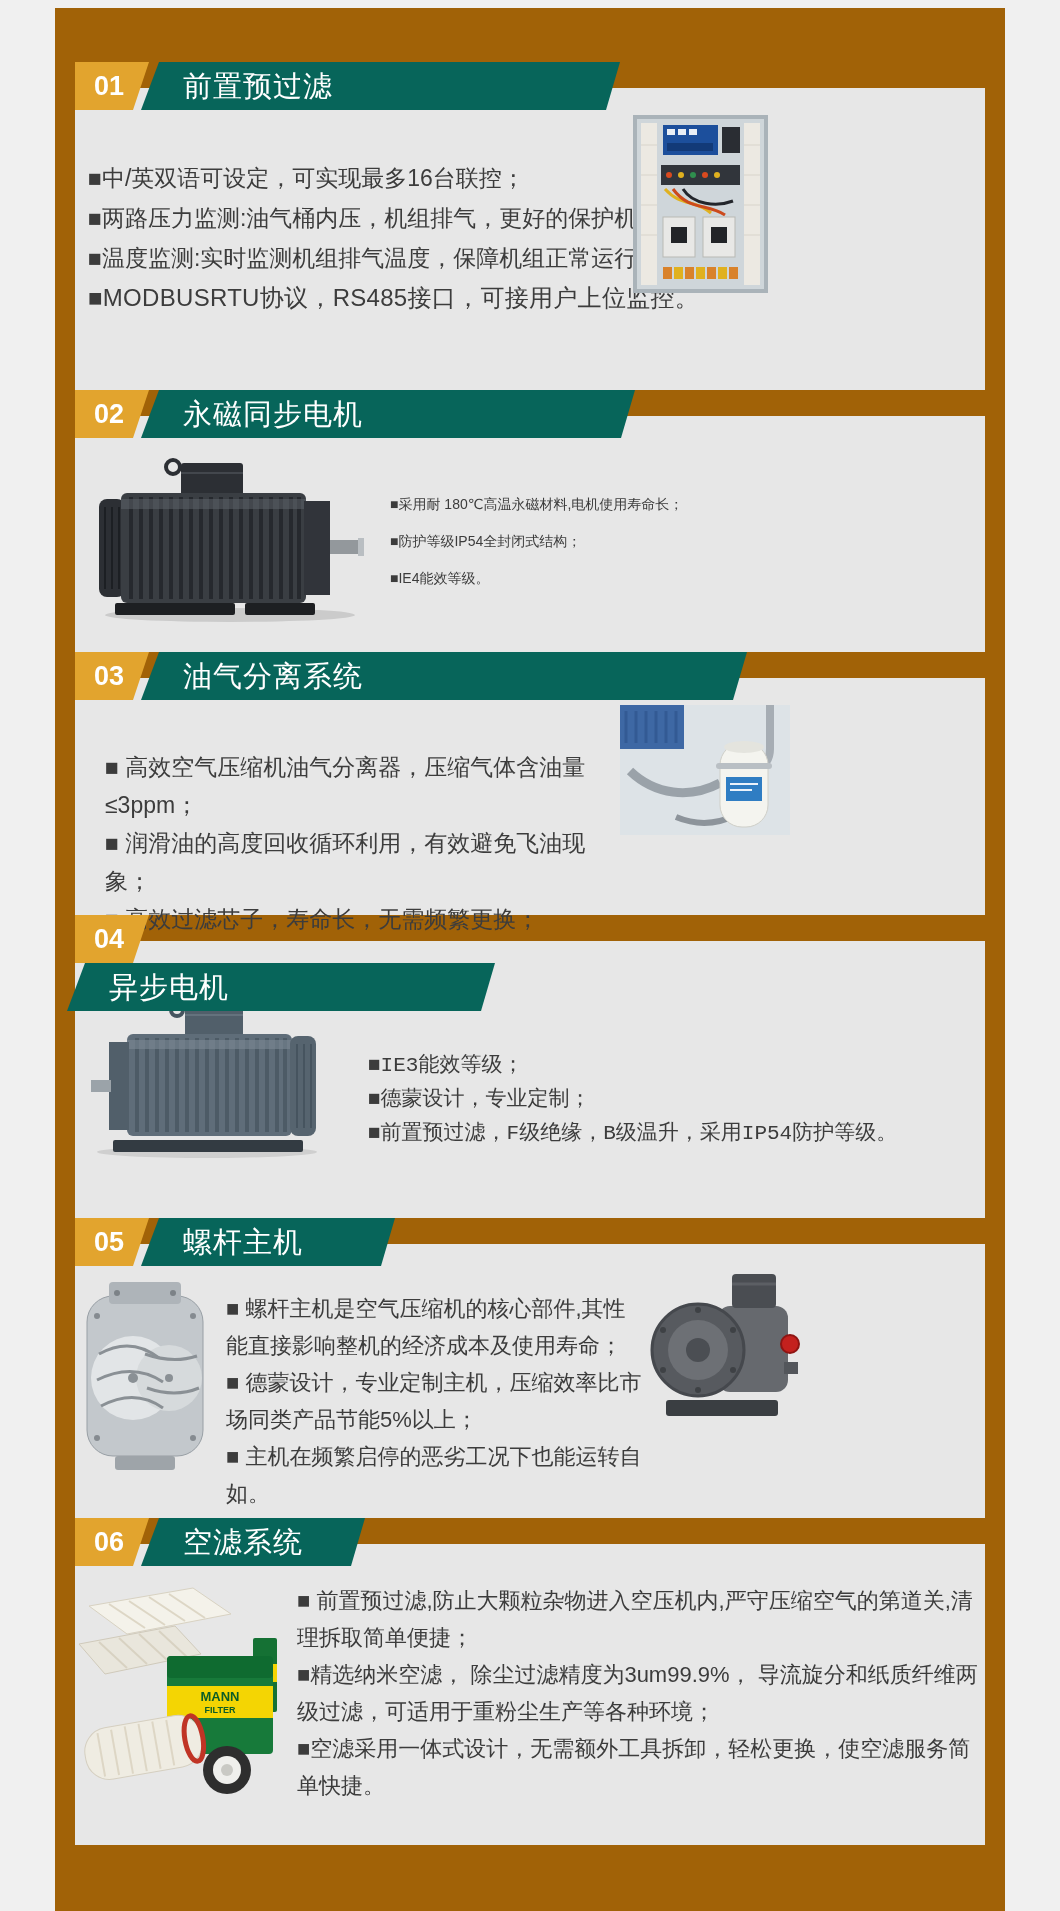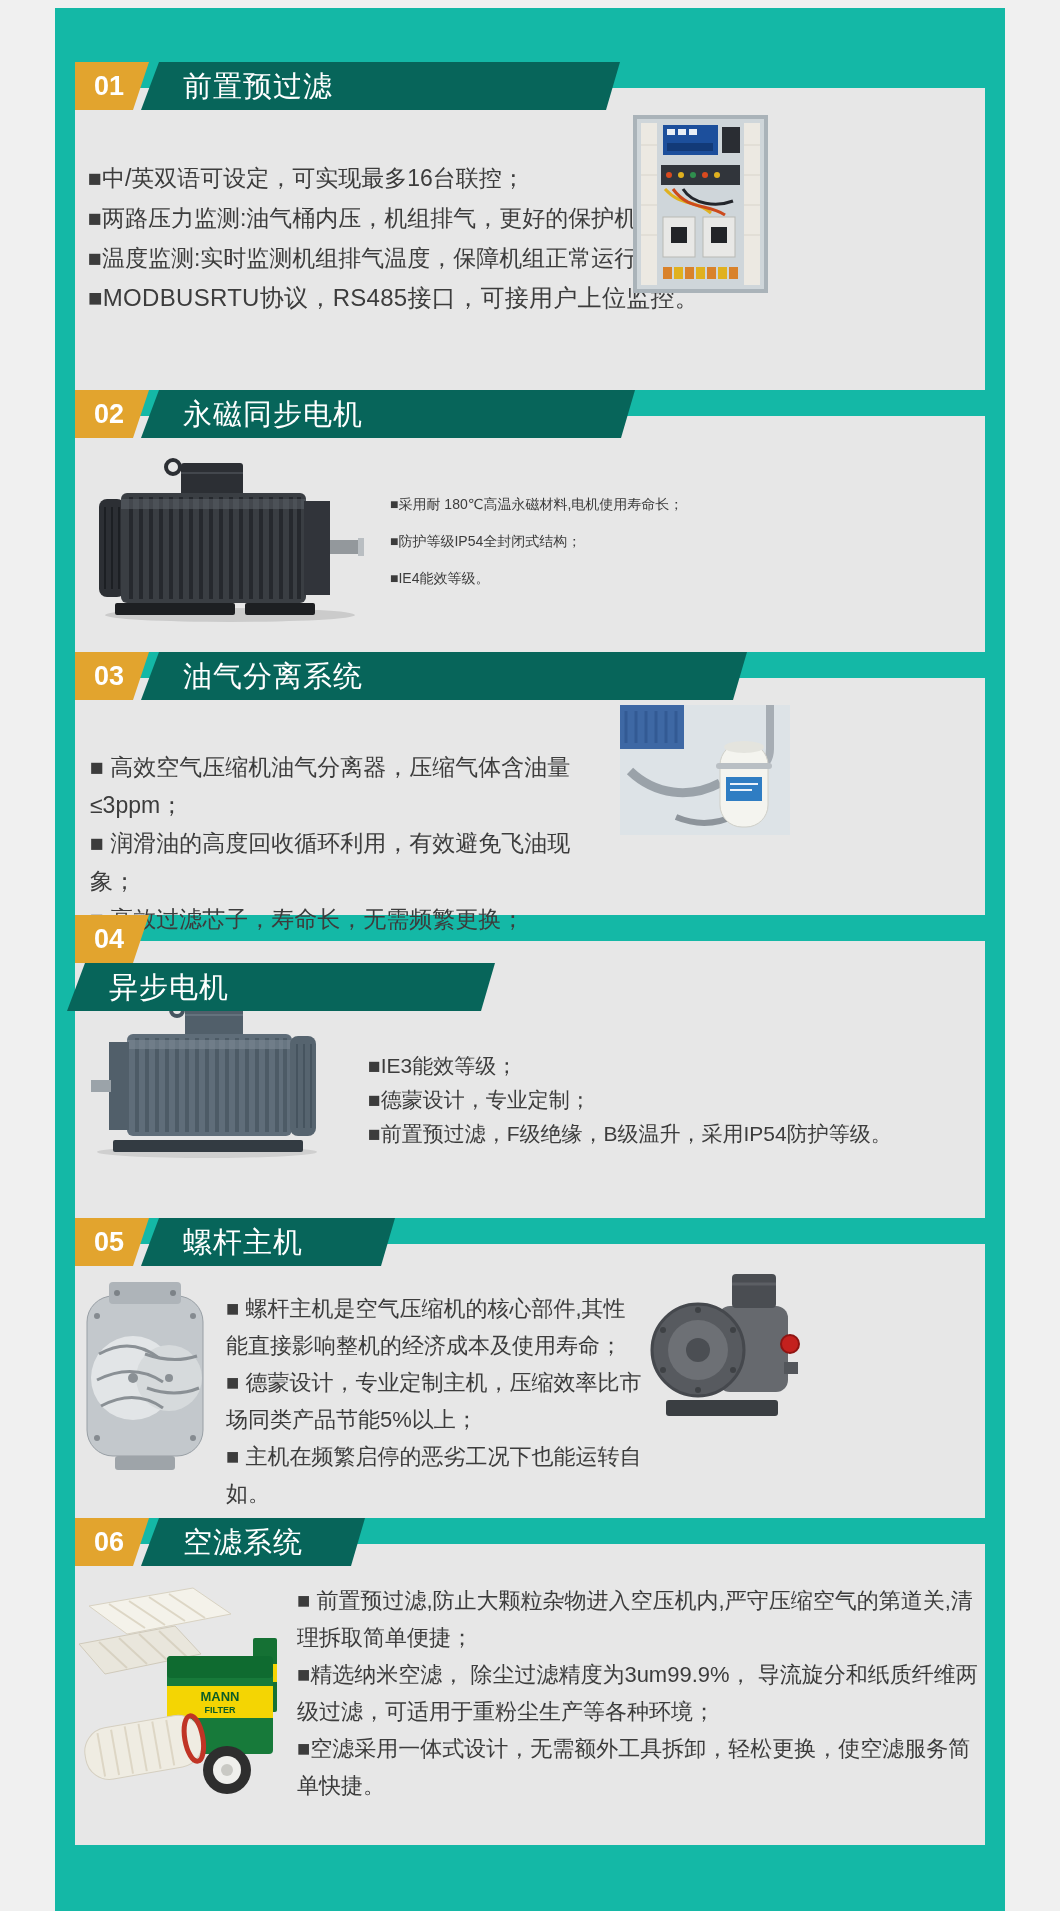--- a/index.html
+++ b/index.html
@@ -5,21 +5,21 @@
   html,body{margin:0;padding:0;}
   body{
     width:1060px;
     background:#f0f0f0;
     font-family:"Liberation Sans","DejaVu Sans",sans-serif;
     -webkit-font-smoothing:antialiased;
   }
   .card{
     width:950px;
     margin:8px auto 2px;
-    background:#14b8a6;
+    background:#a16207;
     padding:54px 20px 66px;
     box-sizing:border-box;
   }
   .card-inner{ width:910px; }
 
   
   .section{ position:relative; }
   .banner{
     position:relative; z-index:2;
     height:48px;
@@ -56,28 +56,28 @@
   .s1 .banner{ width:545px; }
   .s2 .banner{ width:560px; }
   .s3 .banner{ width:672px; }
   .s4 .banner{ width:420px;flex-direction:column; }
   .s5 .banner{ width:320px; }
   .s6 .banner{ width:290px; }
 
   .s1 .body{ height:302px; }
   .s2 .body{ height:236px; }
   .s3 .body{ height:237px; }
-  .s4 .body{ height:277px; }
+  .s4 .body{ height:277px;font-family:Liberation Mono, monospace; }
   .s5 .body{ height:274px; }
   .s6 .body{ height:301px; }
 
   .s1 .features{ padding:70px 240px 0 13px; font-size:23px; line-height:40px; }
   .s1 .features .small{ font-size:24px; letter-spacing:.3px; }
   .s2 .features{ padding-top:70px; margin-left:315px; font-size:14px; line-height:37px; }
-  .s3 .features{ padding:70px 380px 0 15px; font-size:23px; line-height:38px; }
+  .s3 .features{ padding:70px 380px 0 30px; font-size:23px; line-height:38px; }
   .s3 .features .small{ font-size:21px; }
   .s4 .features{ padding-top:108px; margin-left:293px; font-size:21px; line-height:34px; }
   .s5 .features{ padding-top:46px; margin-left:151px; width:416px; font-size:22px; line-height:37px; }
   .s6 .features{ padding-top:38px; margin-left:222px; width:690px; font-size:22px; line-height:37px; }
 
   .photo{ position:absolute; }
   .s1 .photo{ left:558px; top:27px; }
   .s2 .photo{ left:10px;  top:39px; }
   .s3 .photo{ left:545px; top:27px; }
   .s4 .photo{ left:10px;  top:59px; }

